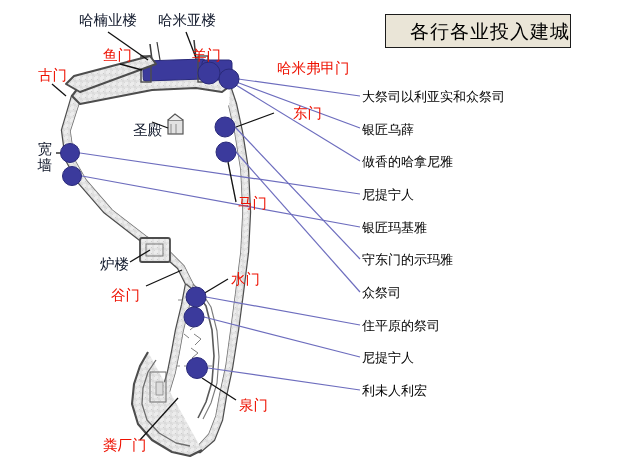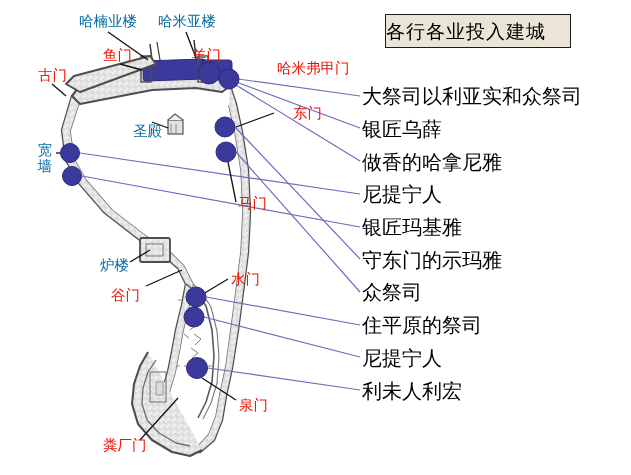--- a/index.html
+++ b/index.html
@@ -36,56 +36,56 @@
     position: absolute;
     left: 385px;
     top: 14px;
     width: 186px;
     height: 34px;
     background: #eae5d7;
     border: 1.6px solid #1c1c1c;
     box-sizing: border-box;
     display: flex;
     align-items: center;
-    justify-content: flex-start;
+    justify-content: flex-end;
   }
   .title-box .title-text {
     font-size: 19px;
     color: #000000;
     letter-spacing: 1px;
     line-height: 1;
     white-space: nowrap;
   }
 
   
   .desc-list {
     position: absolute;
     left: 362px;
     top: 80px;
     width: 268px;
   }
   .desc-item {
     height: 32.7px;
     display: flex;
     align-items: center;
-    font-size: 20px;
+    font-size: 13px;
     color: #000000;
     white-space: nowrap;
     line-height: 1;
   }
 
   
   .map-label {
     position: absolute;
     white-space: nowrap;
     line-height: 1.08;
     font-size: 14.5px;
   }
   .map-label.red  { color: #ee1100; }
-  .map-label.black { color: #0369a1; }
+  .map-label.black { color: #0f172a; font-family: Liberation Mono, monospace; }
   .map-label.stacked { white-space: normal; width: 1.2em; text-align: center; }
 </style>
 </head>
 <body>
 
 <div id="stage">
 
   <svg id="map-svg" class="layer" viewBox="0 0 631 475">
     <defs>
       <pattern id="stonetex" width="6" height="6" patternUnits="userSpaceOnUse">

